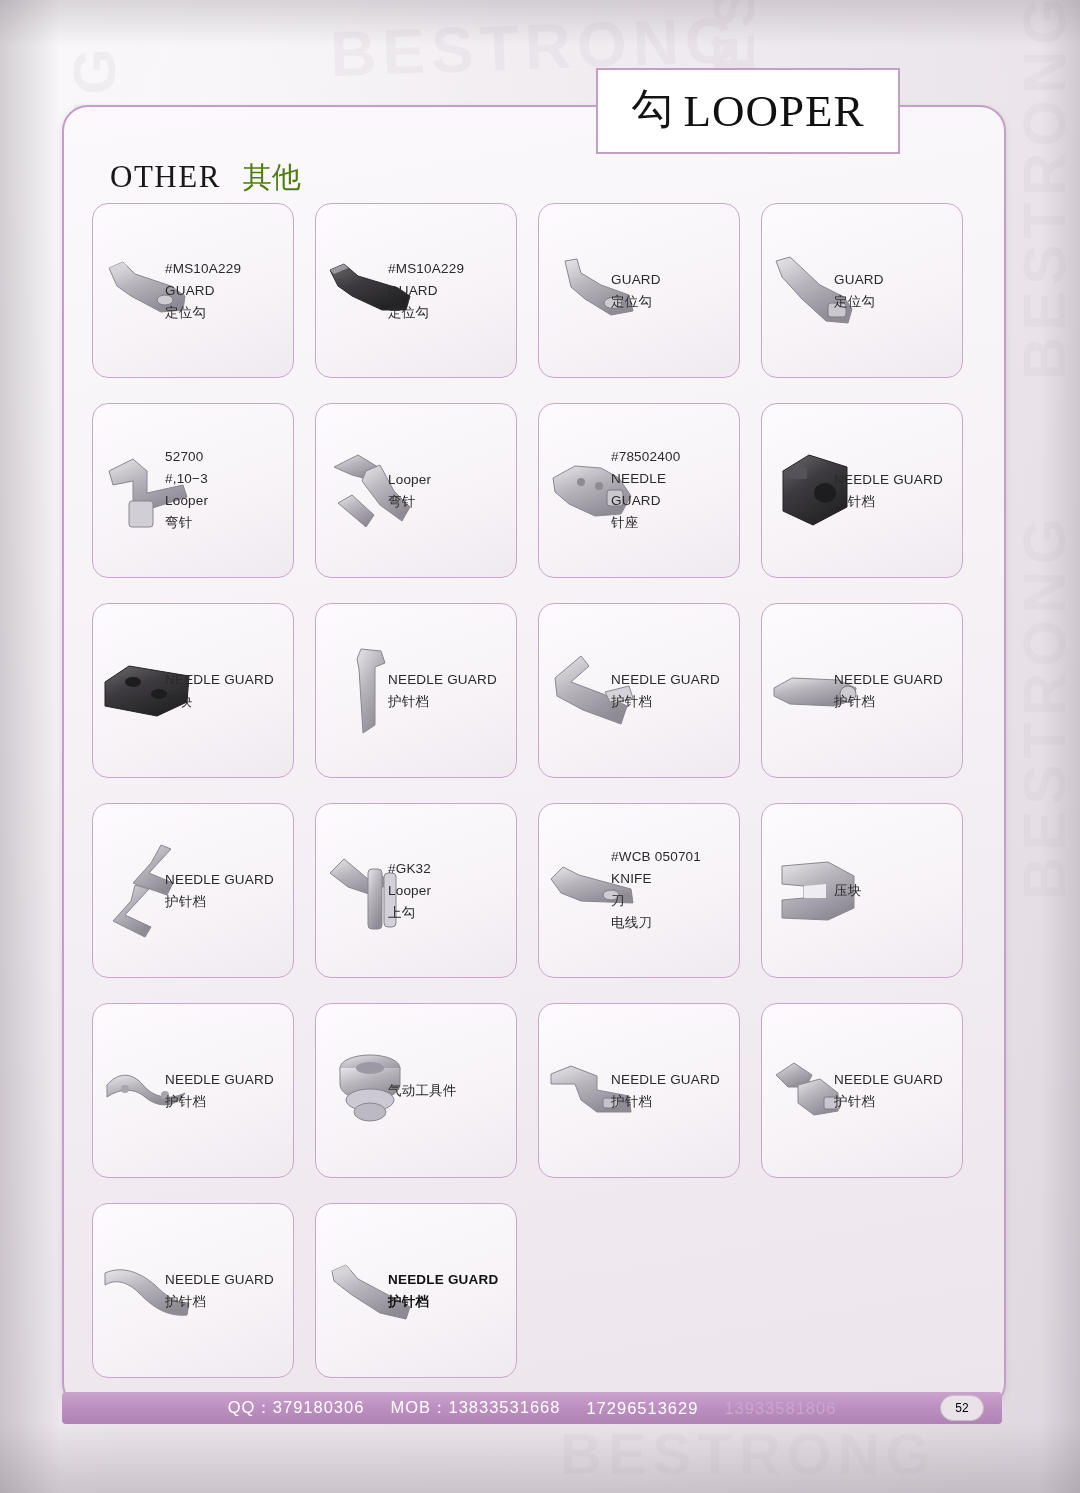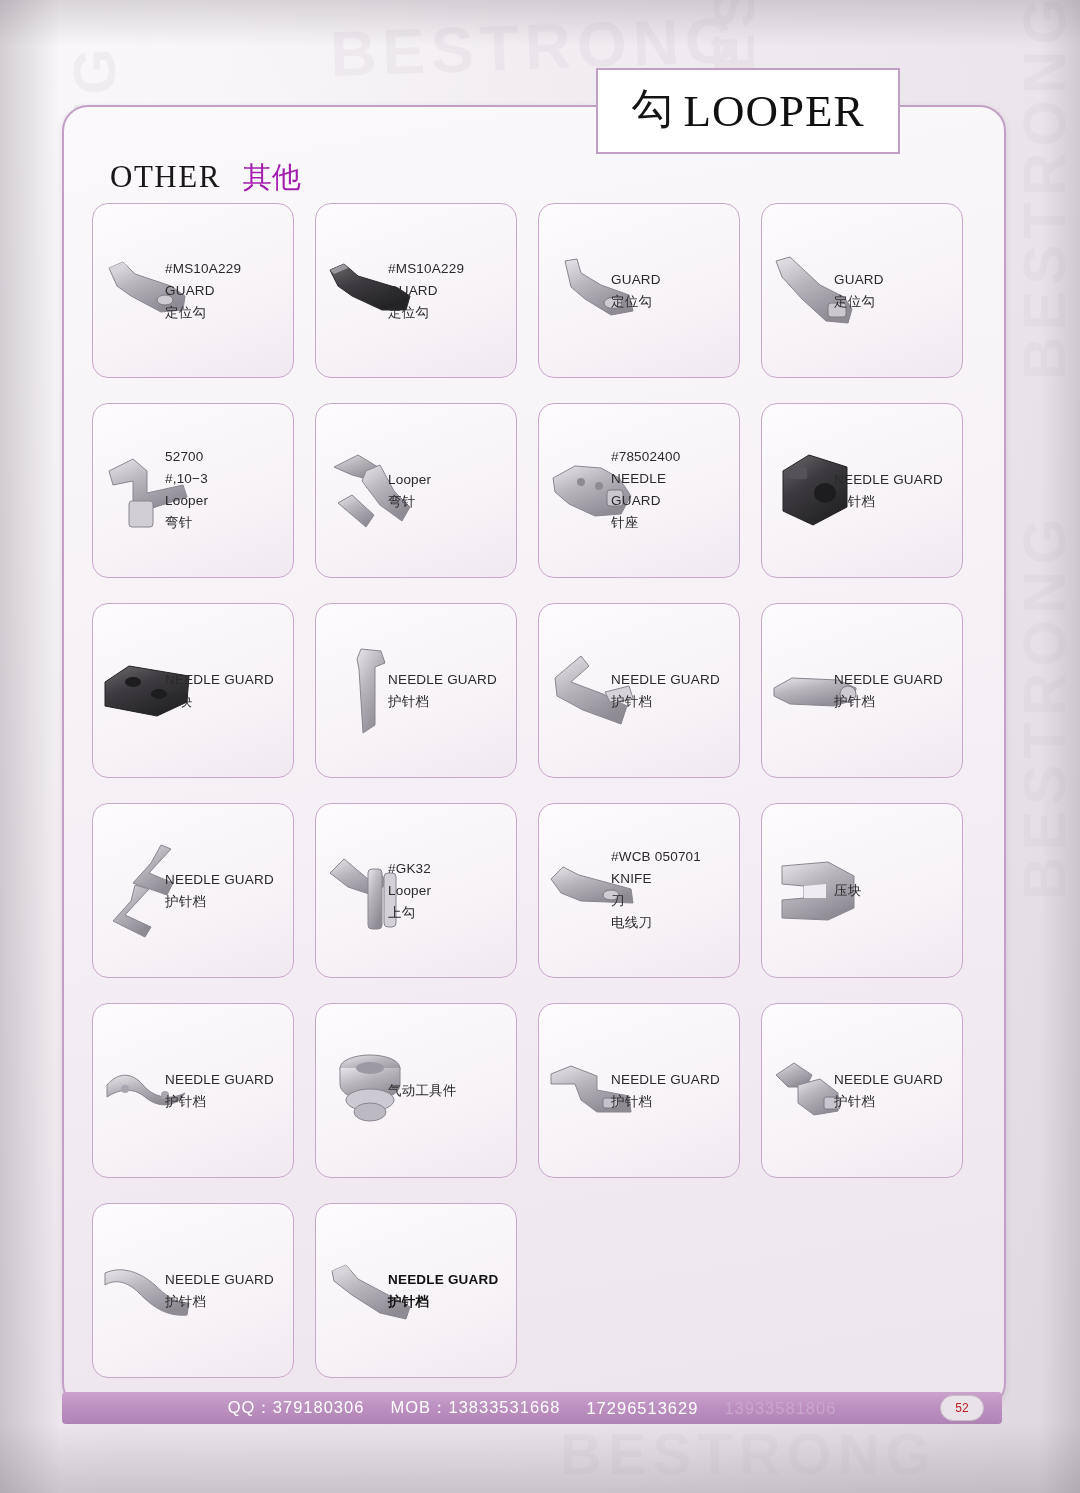--- a/index.html
+++ b/index.html
@@ -122,21 +122,21 @@
   }
   .section-head .en {
     font-family: "Liberation Serif", serif;
     font-size: 31px;
     letter-spacing: 1.5px;
     color: #181818;
   }
   .section-head .cn {
     font-family: "DejaVu Serif", serif;
     font-size: 29px;
-    color: #a21caf;
+    color: #4d7c0f;
   }
 
   
   .grid {
     position: absolute;
     left: 92px;
     top: 203px;
     width: 872px;
     display: grid;
     grid-template-columns: repeat(4, 202px);
@@ -208,21 +208,21 @@
   .page-num {
     position: absolute;
     right: 18px;
     top: 50%;
     transform: translateY(-50%);
     width: 42px;
     height: 24px;
     border-radius: 13px;
     background: #e9e2e9;
     border: 1px solid #c8bcc8;
-    color: #b91c1c;
+    color: #000000;
     font-size: 12px;
     display: flex;
     align-items: center;
     justify-content: center;
   }
 </style>
 </head>
 <body>
 
 <div class="page-bg"></div>

